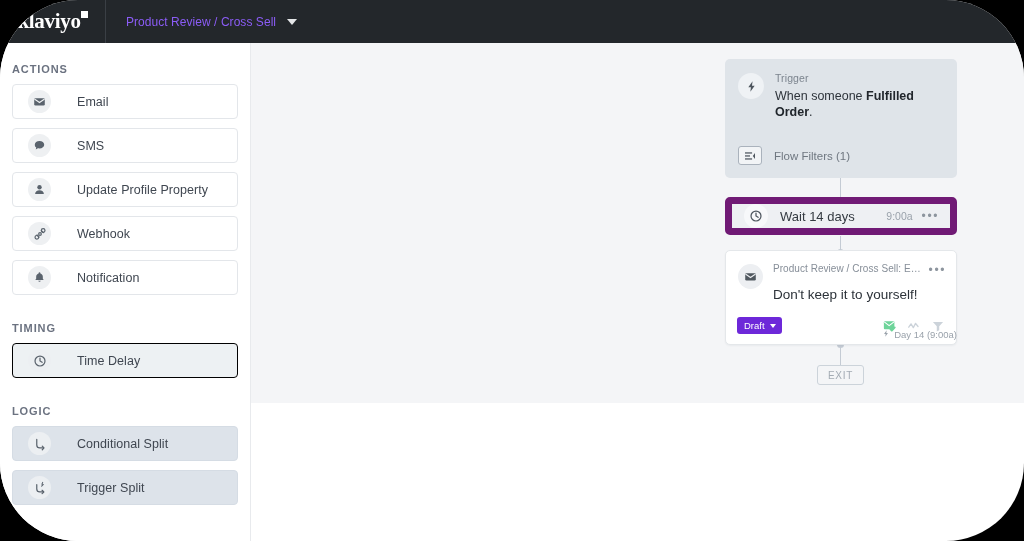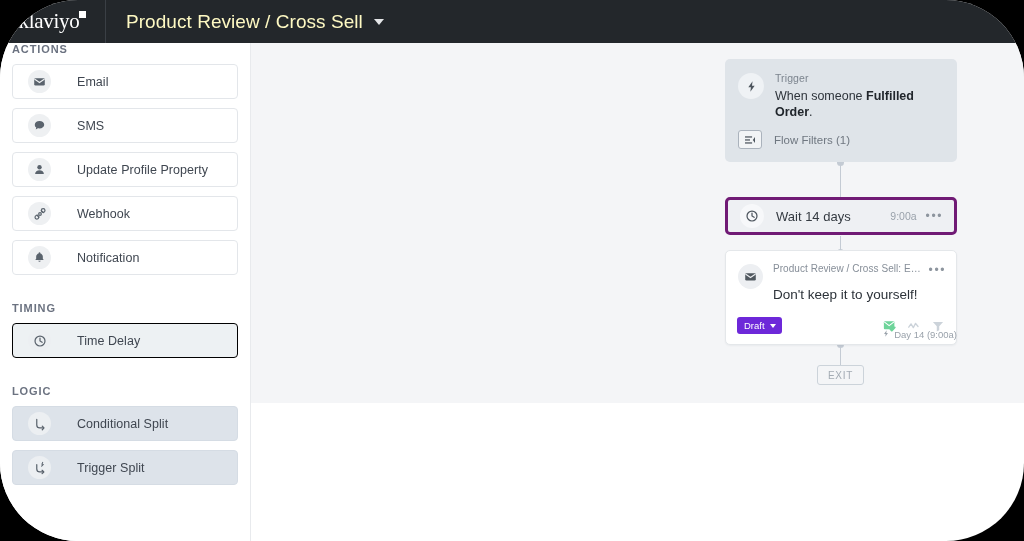--- a/index.html
+++ b/index.html
@@ -45,41 +45,42 @@
     border-right: 1px solid #3a3f45;
     box-sizing: border-box;
   }
   .brand-text {
     color: #ffffff;
     font-family: "Liberation Serif", serif;
     font-size: 21px;
     letter-spacing: -0.3px;
     position: relative;
     padding-right: 7px;
+    font-weight: bold;
   }
   .brand-text::after {
     content: "";
     position: absolute;
     right: 0;
     top: 2px;
     width: 7px;
     height: 7px;
     background: #ffffff;
   }
   .flow-title-wrap {
     display: flex;
     align-items: center;
     margin-left: 14px;
     gap: 11px;
     height: 43px;
     padding: 0 6px;
   }
   .flow-title {
-    color: #fef9c3;
-    font-size: 19px;
+    color: #8b5cf6;
+    font-size: 12px;
     letter-spacing: 0.05px;
   }
   .caret-down {
     width: 0; height: 0;
     border-left: 5.5px solid transparent;
     border-right: 5.5px solid transparent;
     border-top: 6px solid #e4e6e8;
   }
 
   
@@ -92,21 +93,21 @@
     border-right: 1px solid #e8eaed;
     box-sizing: border-box;
   }
   .section-label {
     font-size: 11px;
     font-weight: bold;
     letter-spacing: 0.9px;
     color: #6b7280;
     margin: 0 0 9px 12px;
   }
-  .sec-actions { }
+  .sec-actions { padding-top: 20px; }
   .sec-timing  { padding-top: 18px; }
   .sec-logic   { padding-top: 18px; }
 
   .palette-item {
     position: relative;
     margin: 0 12px 9px 12px;
     height: 35px;
     border-radius: 4px;
     display: flex;
     align-items: center;
@@ -212,20 +213,21 @@
     font-size: 12.5px;
     color: #2e343b;
     margin-top: 3px;
     line-height: 16px;
   }
   .trigger-sentence b { font-weight: bold; color: #21262c; }
   .flow-filters-row {
     display: flex;
     align-items: center;
     padding: 0 13px 13px 13px;
+    margin-top: 16px;
   }
   .ff-box {
     width: 22px; height: 17px;
     border: 1px solid #aab2bc;
     border-radius: 3px;
     background: #f2f4f6;
     display: flex;
     align-items: center;
     justify-content: center;
     flex: none;
@@ -234,21 +236,21 @@
     margin-left: 12px;
     font-size: 11.5px;
     color: #6f7780;
   }
 
   
   .wait-card {
     width: 232px;
     height: 38px;
     background: #eef0f3;
-    border: 3px solid #701a75;
+    border: 7px solid #701a75;
     border-radius: 5px;
     display: flex;
     align-items: center;
     box-sizing: border-box;
   }
   .wait-icon {
     width: 24px; height: 24px;
     border-radius: 50%;
     background: #f7f8fa;
     margin-left: 12px;

